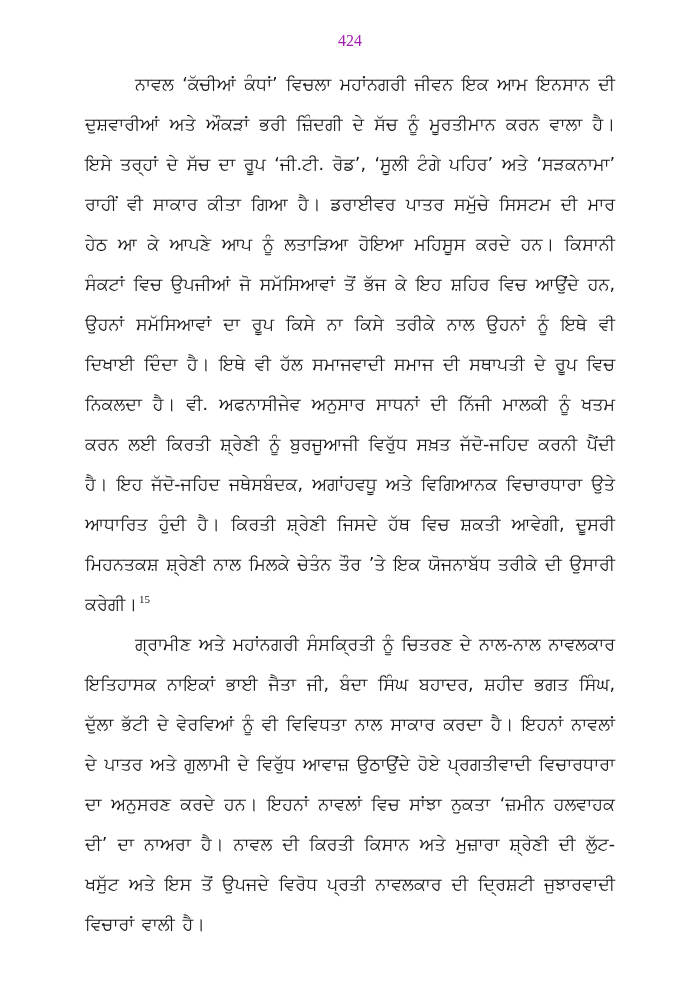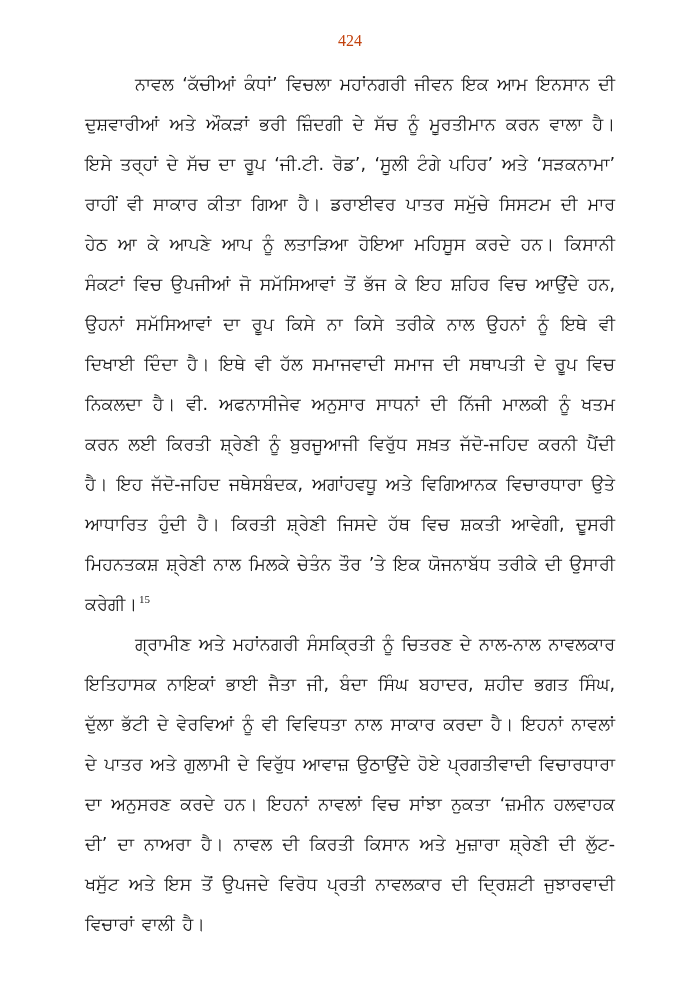--- a/index.html
+++ b/index.html
@@ -14,21 +14,21 @@
     background: #ffffff;
     color: #1a1a1a;
     overflow: hidden;
   }
 
   .page-number {
     padding-top: 32px;
     text-align: center;
     font-family: "Liberation Serif", "DejaVu Serif", serif;
     font-size: 16px;
-    color: #c2410c;
+    color: #a21caf;
   }
 
   .body-text {
     margin: 14px 85px 0 85px;
     width: 530px;
     font-size: 17.5px;
     line-height: 40px;
     text-align: justify;
     color: #1a1a1a;
     word-spacing: 2px;

